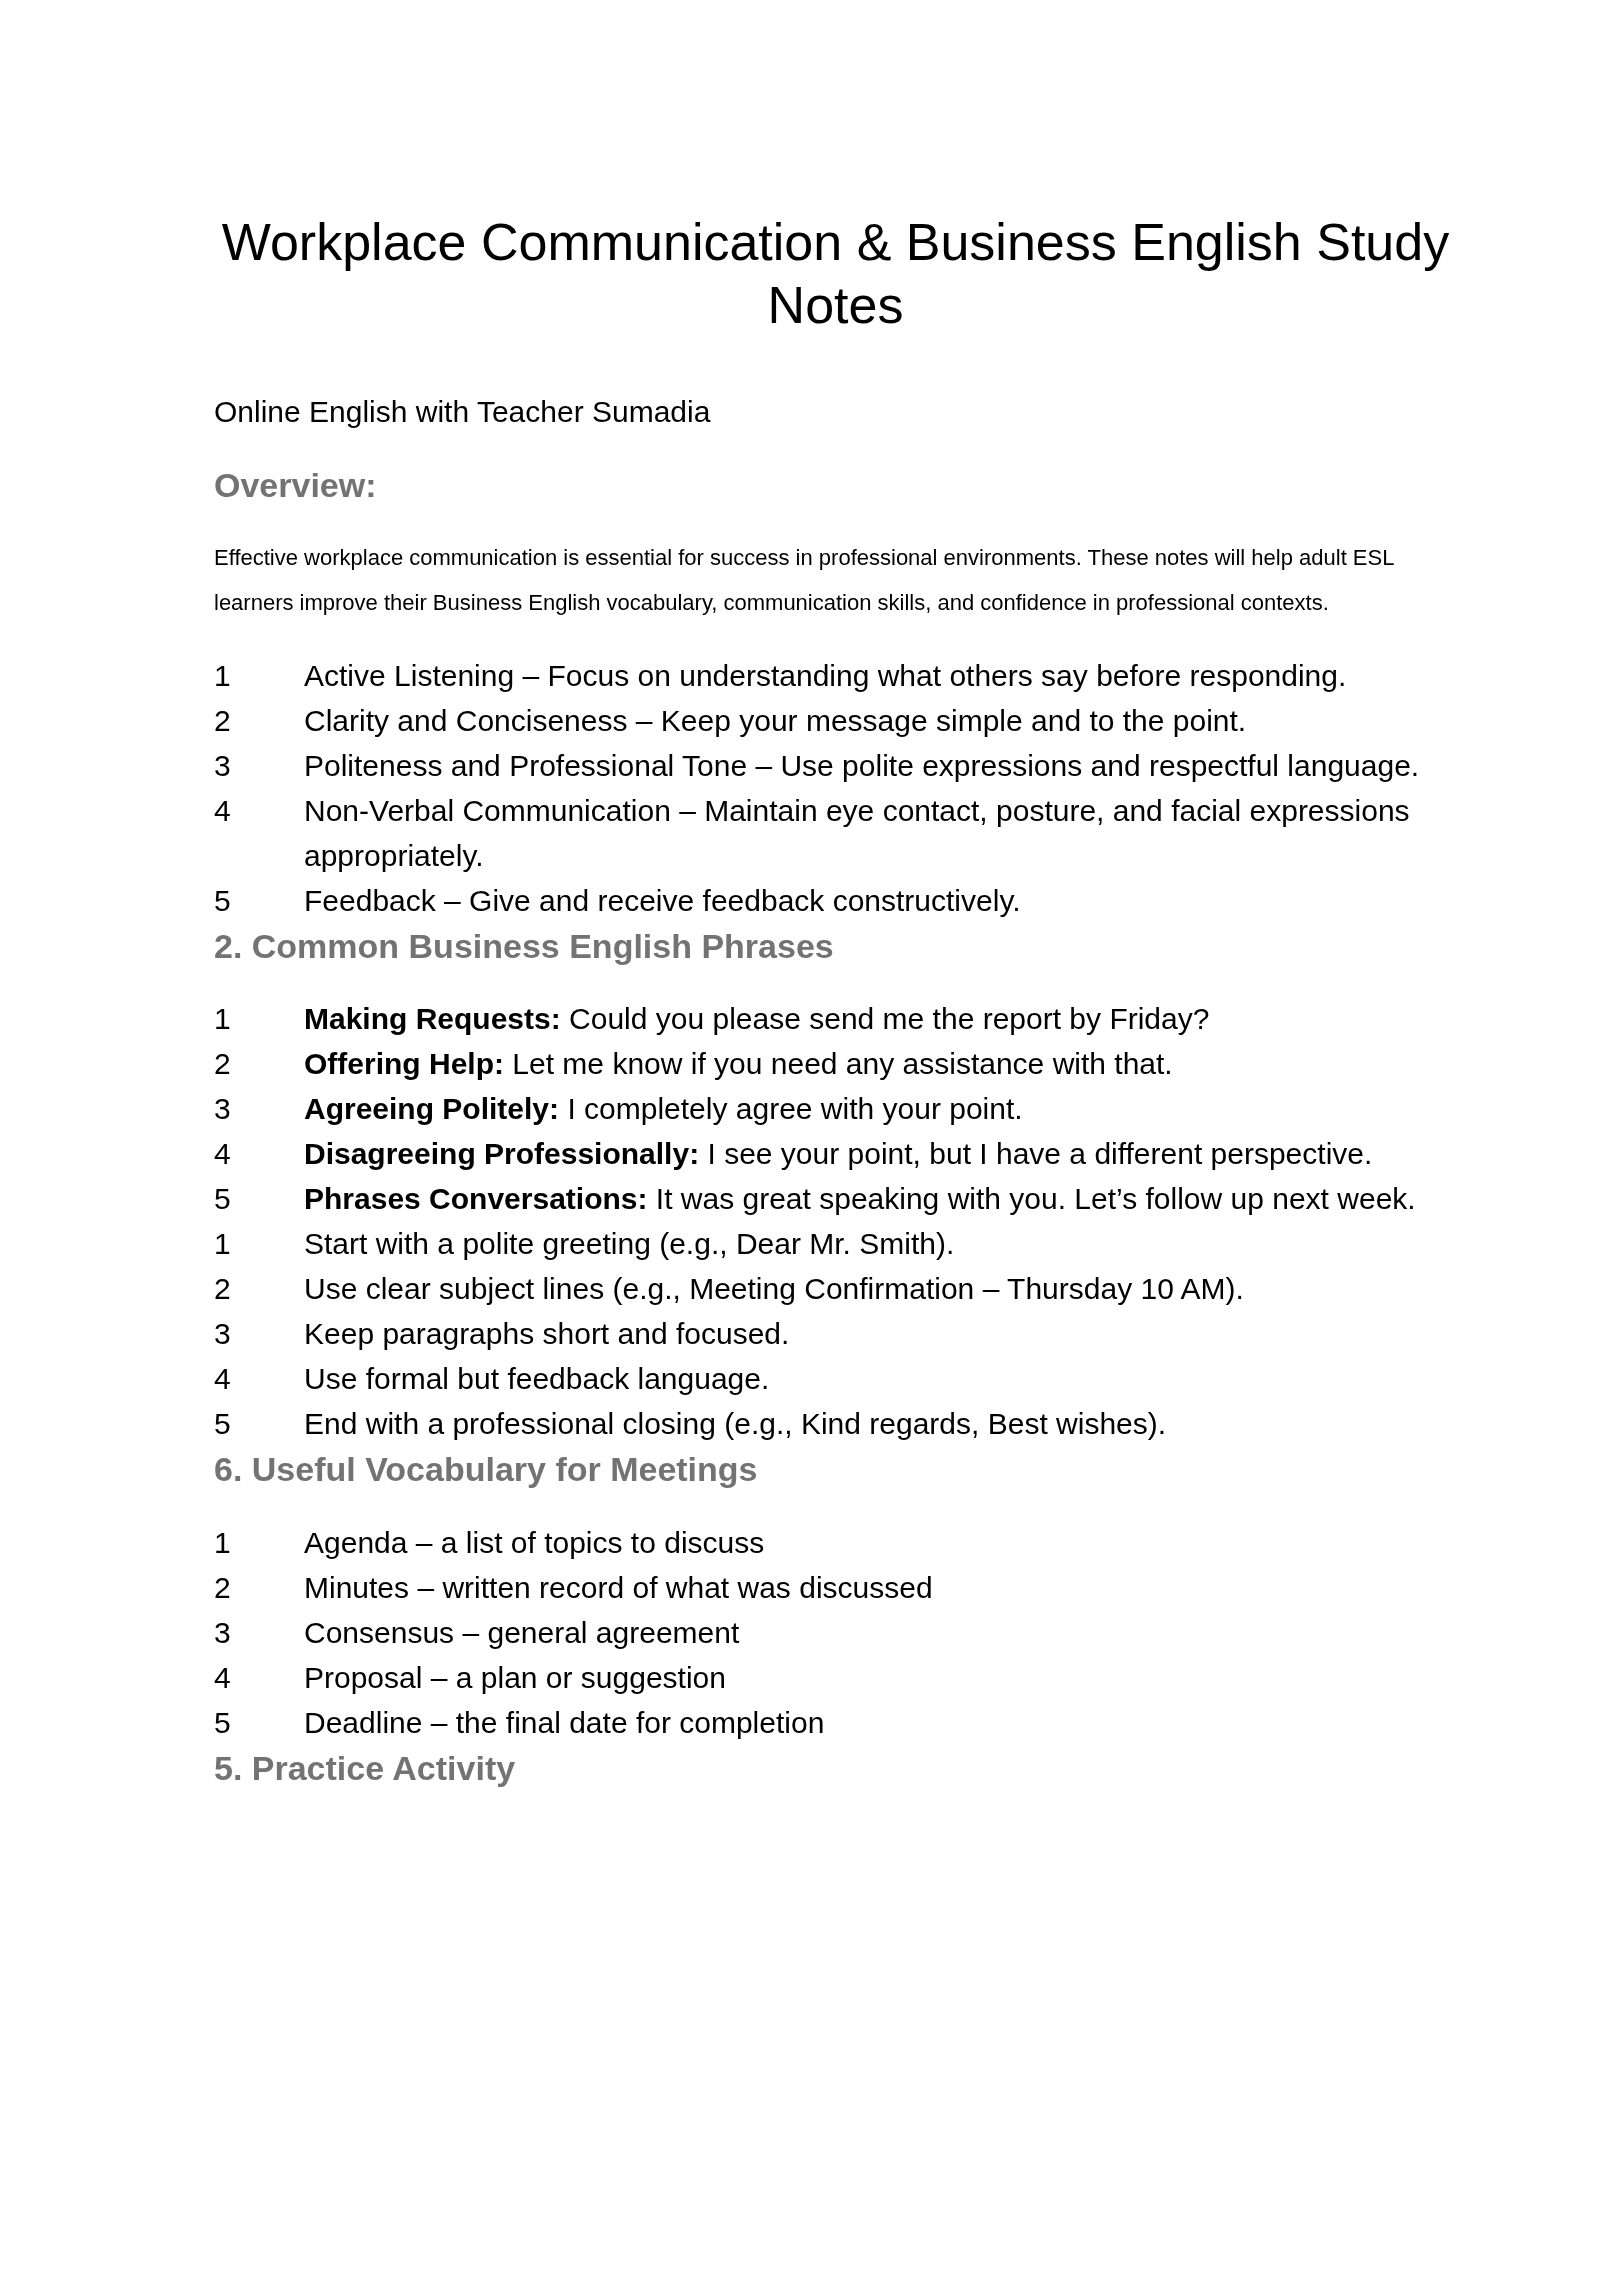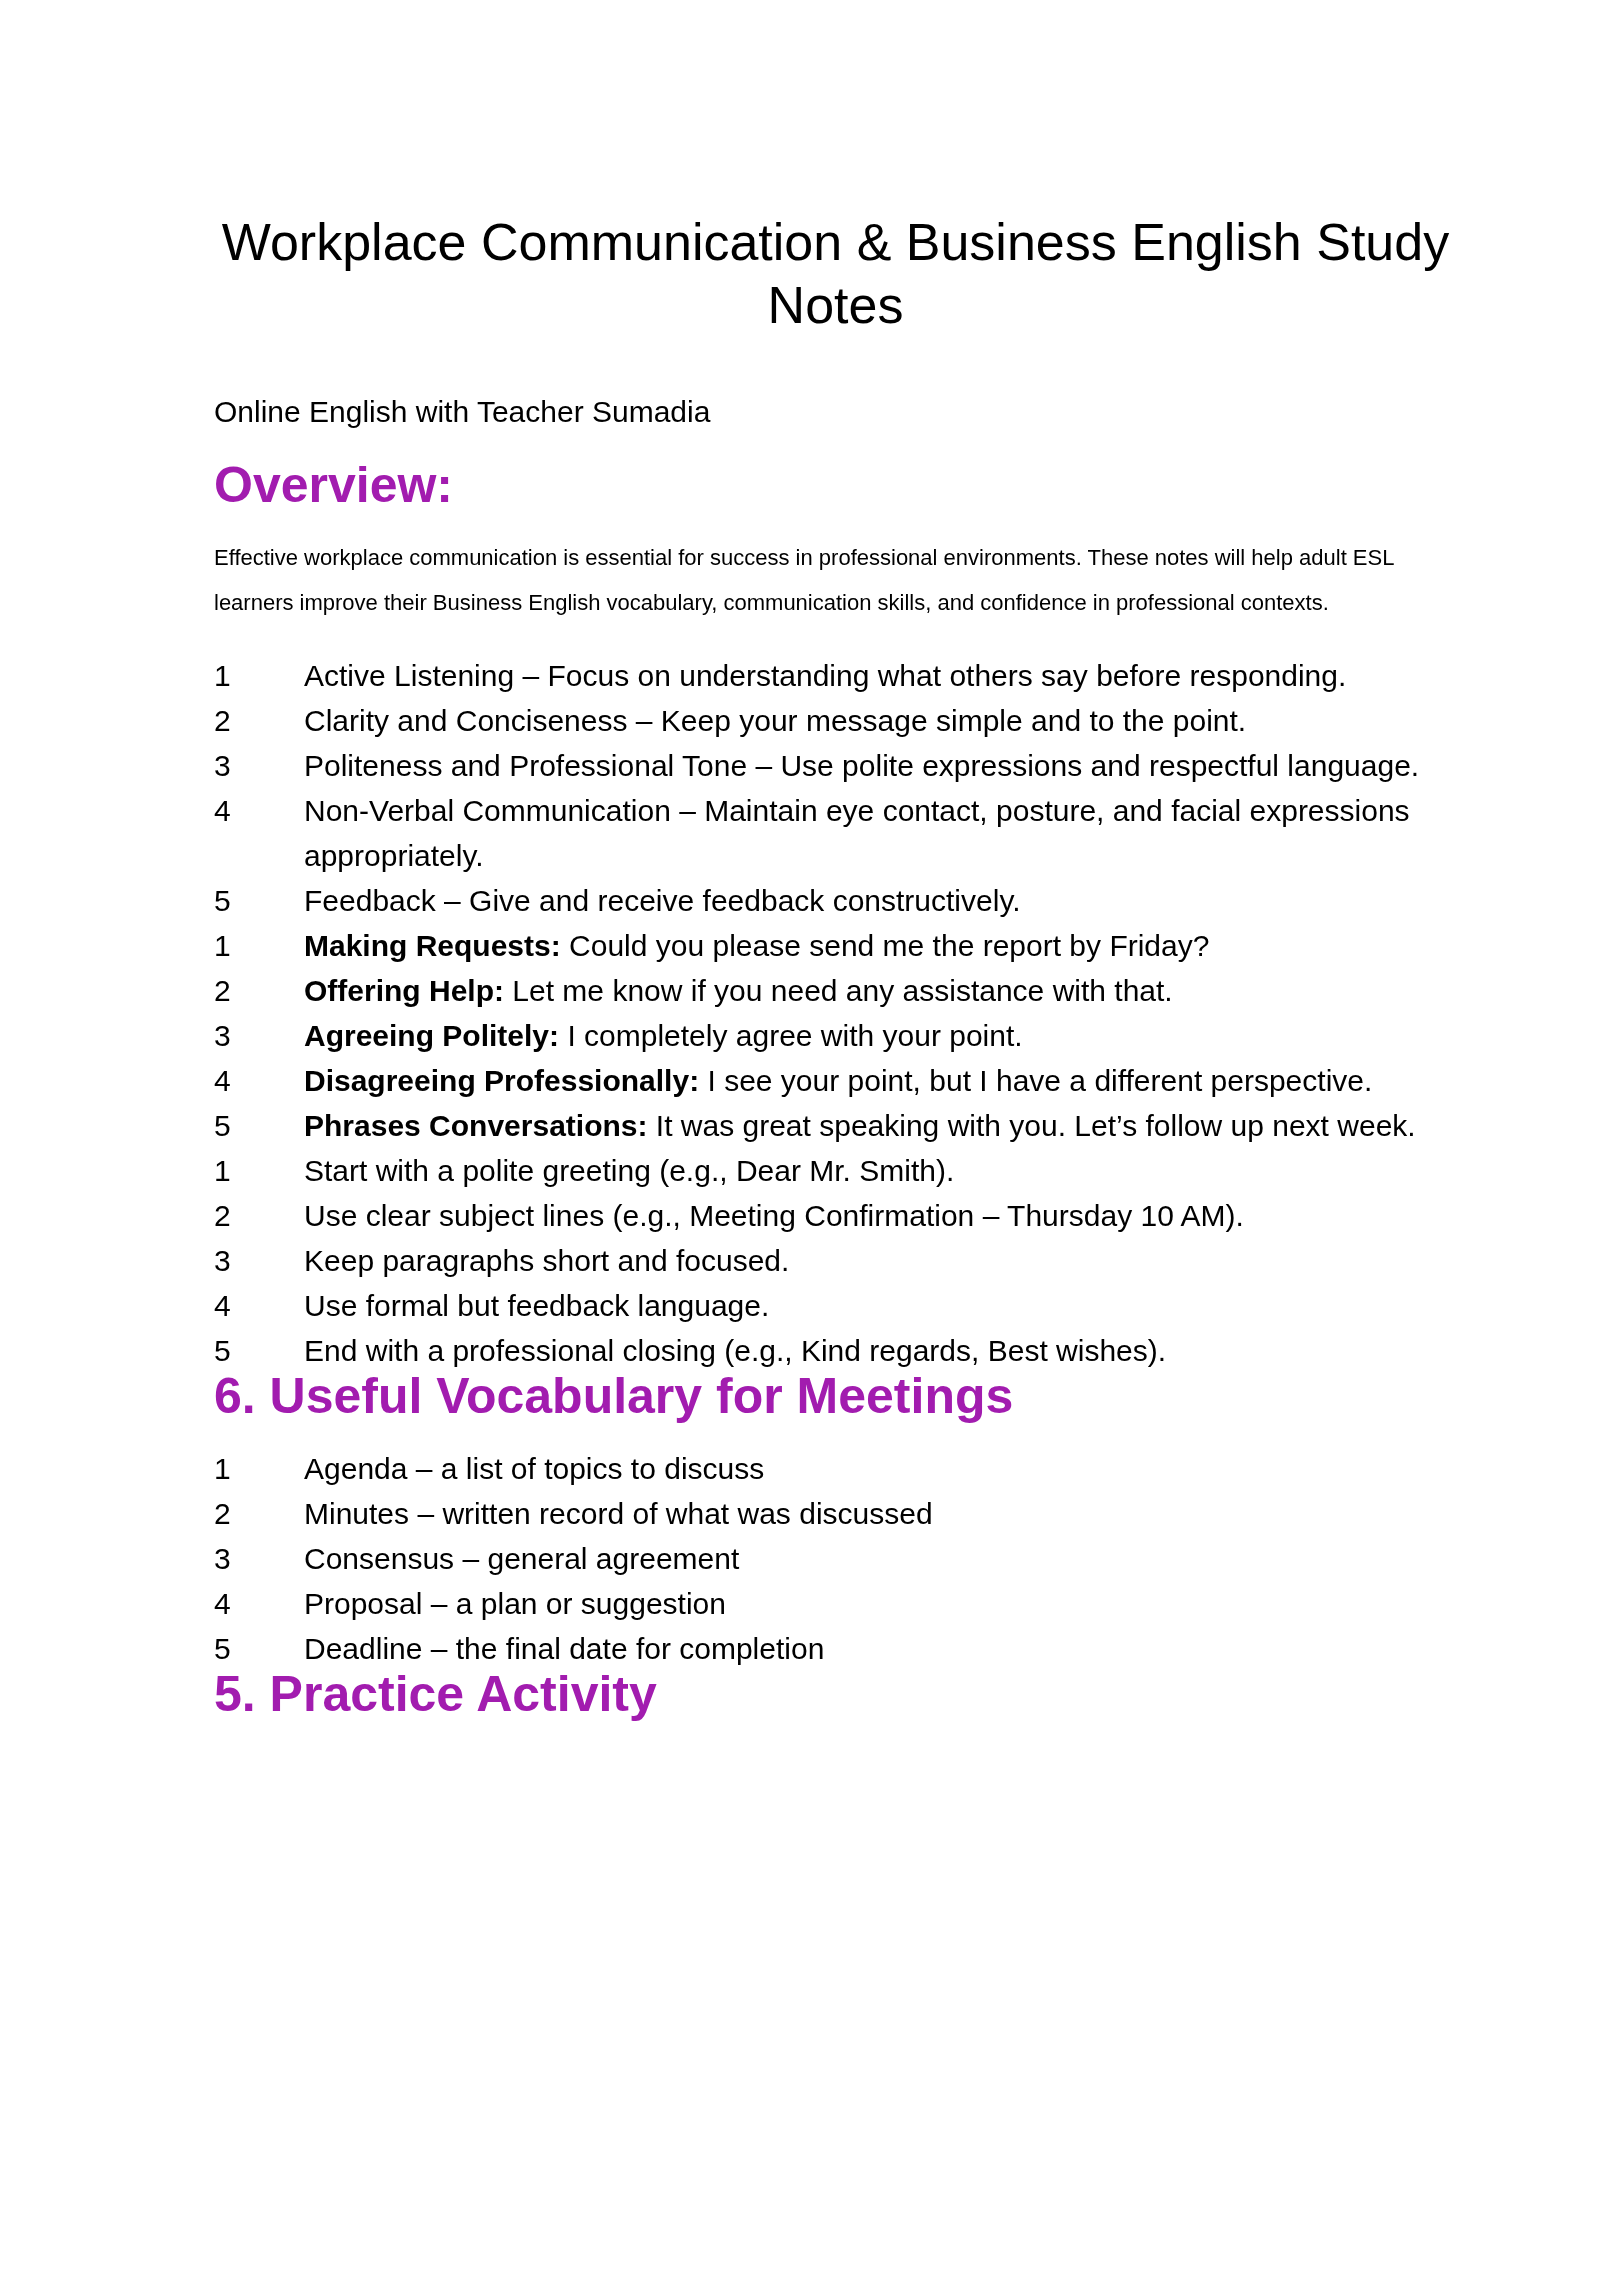--- a/index.html
+++ b/index.html
@@ -31,24 +31,24 @@
     color: #000000;
   }
   .subtitle {
     margin: 0 0 27.5px 0;
     font-size: 30px;
     line-height: 45px;
     font-weight: 400;
   }
   .section-heading {
     margin: 0 0 27.5px 0;
-    font-size: 50px;
+    font-size: 34px;
     line-height: 46px;
     font-weight: 700;
-    color: #a21caf;
+    color: #737373;
   }
   .paragraph {
     margin: 0 0 27.5px 0;
     font-size: 22px;
     line-height: 45px;
   }
   .list {
     margin: 0;
   }
   .list-row {
@@ -94,20 +94,21 @@
           </div>
           <div class="list-row">
             <div class="num">4</div>
             <div class="item-text">Non-Verbal Communication – Maintain eye contact, posture, and facial expressions appropriately.</div>
           </div>
           <div class="list-row">
             <div class="num">5</div>
             <div class="item-text">Feedback – Give and receive feedback constructively.</div>
           </div>
         </div>
+        <h2 class="section-heading">2. Common Business English Phrases</h2>
         <div class="list">
           <div class="list-row">
             <div class="num">1</div>
             <div class="item-text"><strong>Making Requests:</strong> Could you please send me the report by Friday?</div>
           </div>
           <div class="list-row">
             <div class="num">2</div>
             <div class="item-text"><strong>Offering Help:</strong> Let me know if you need any assistance with that.</div>
           </div>
           <div class="list-row">

